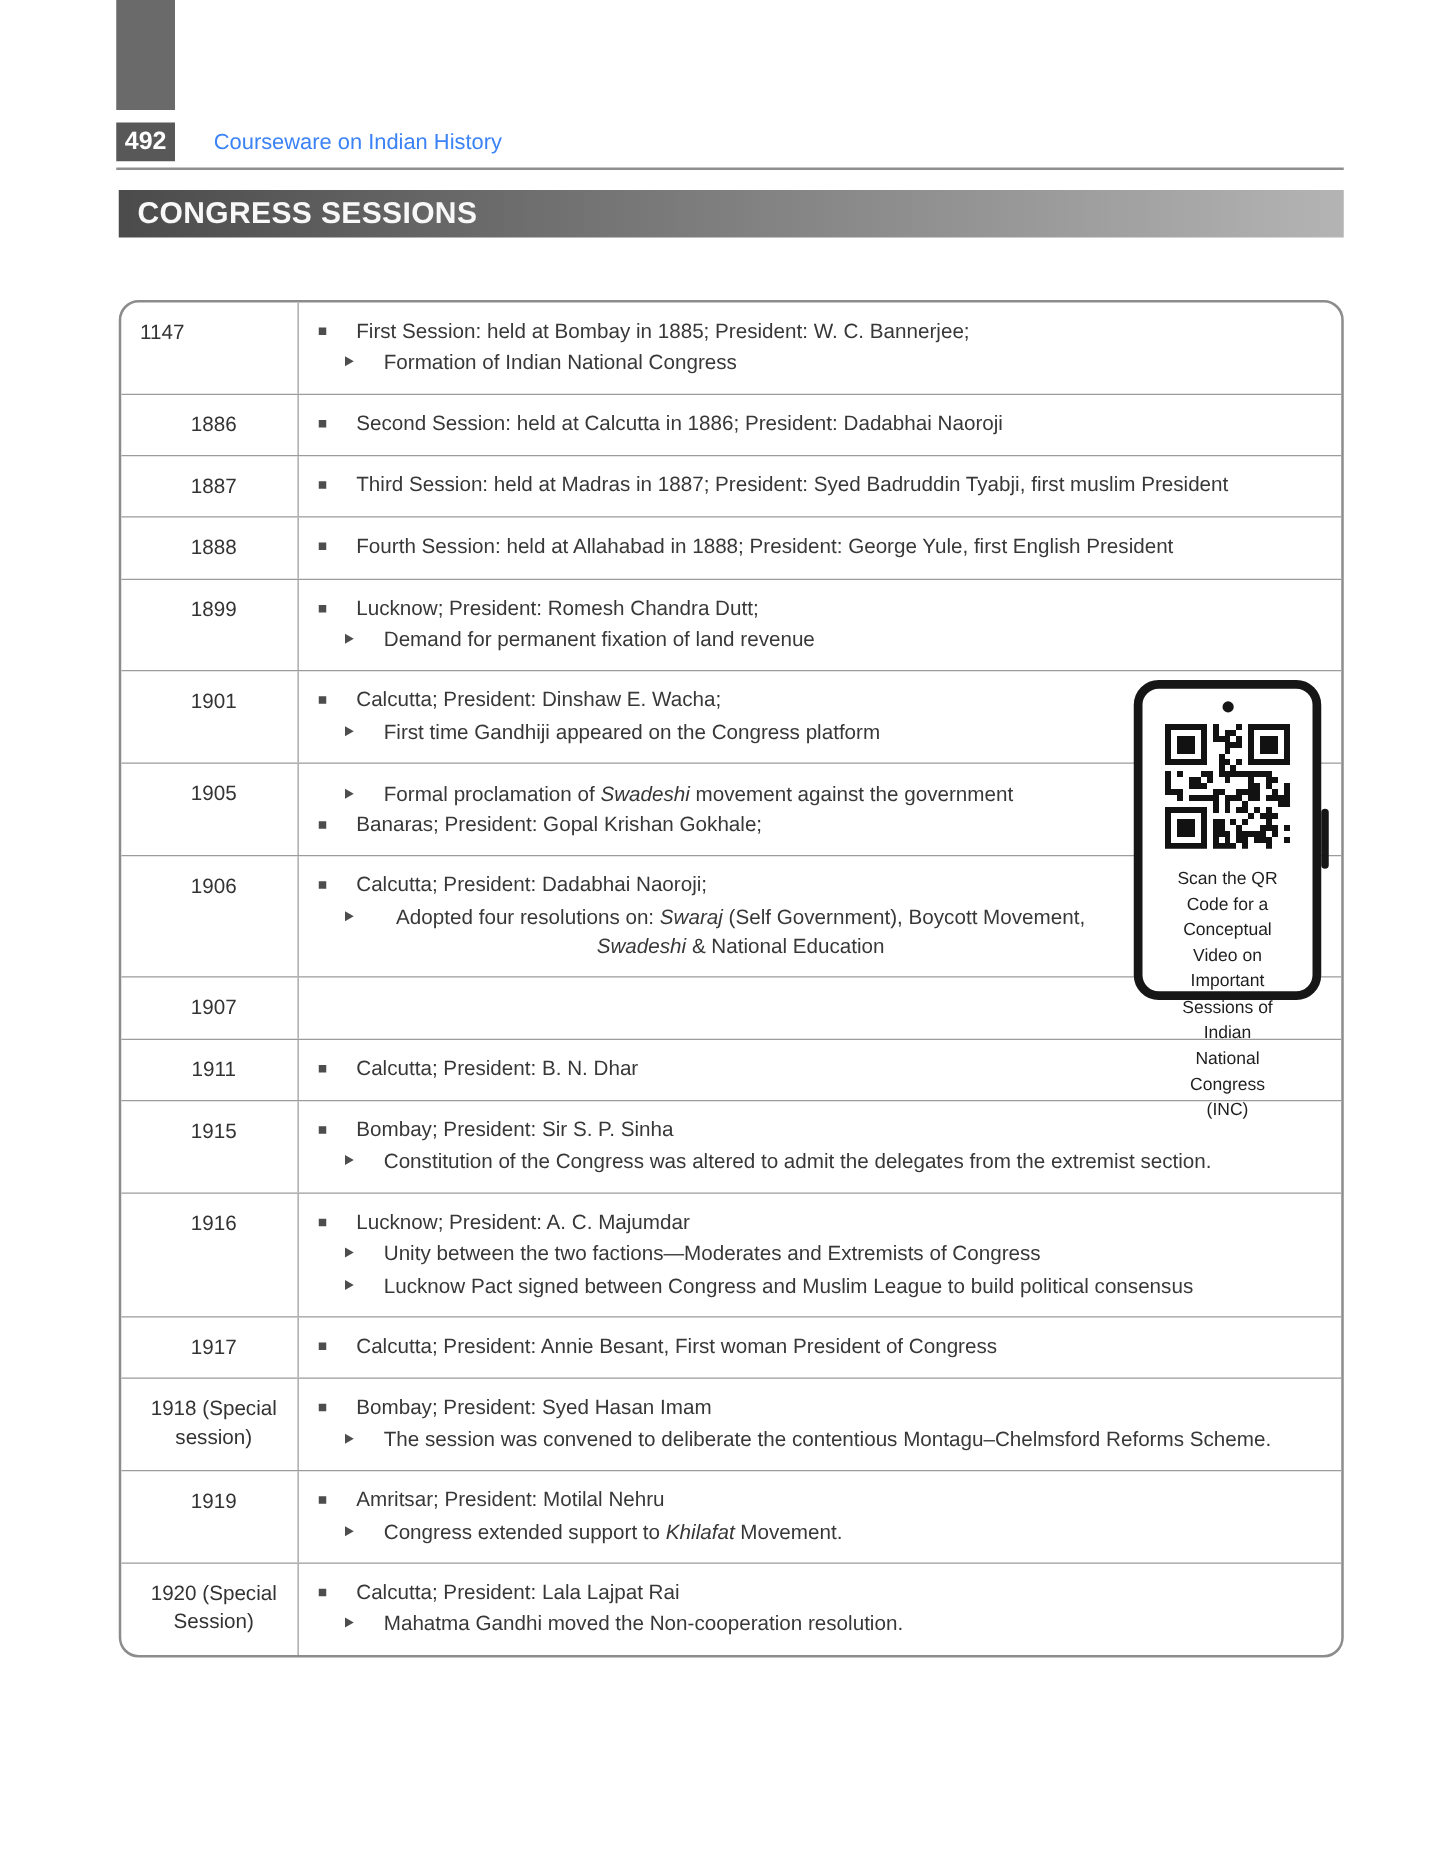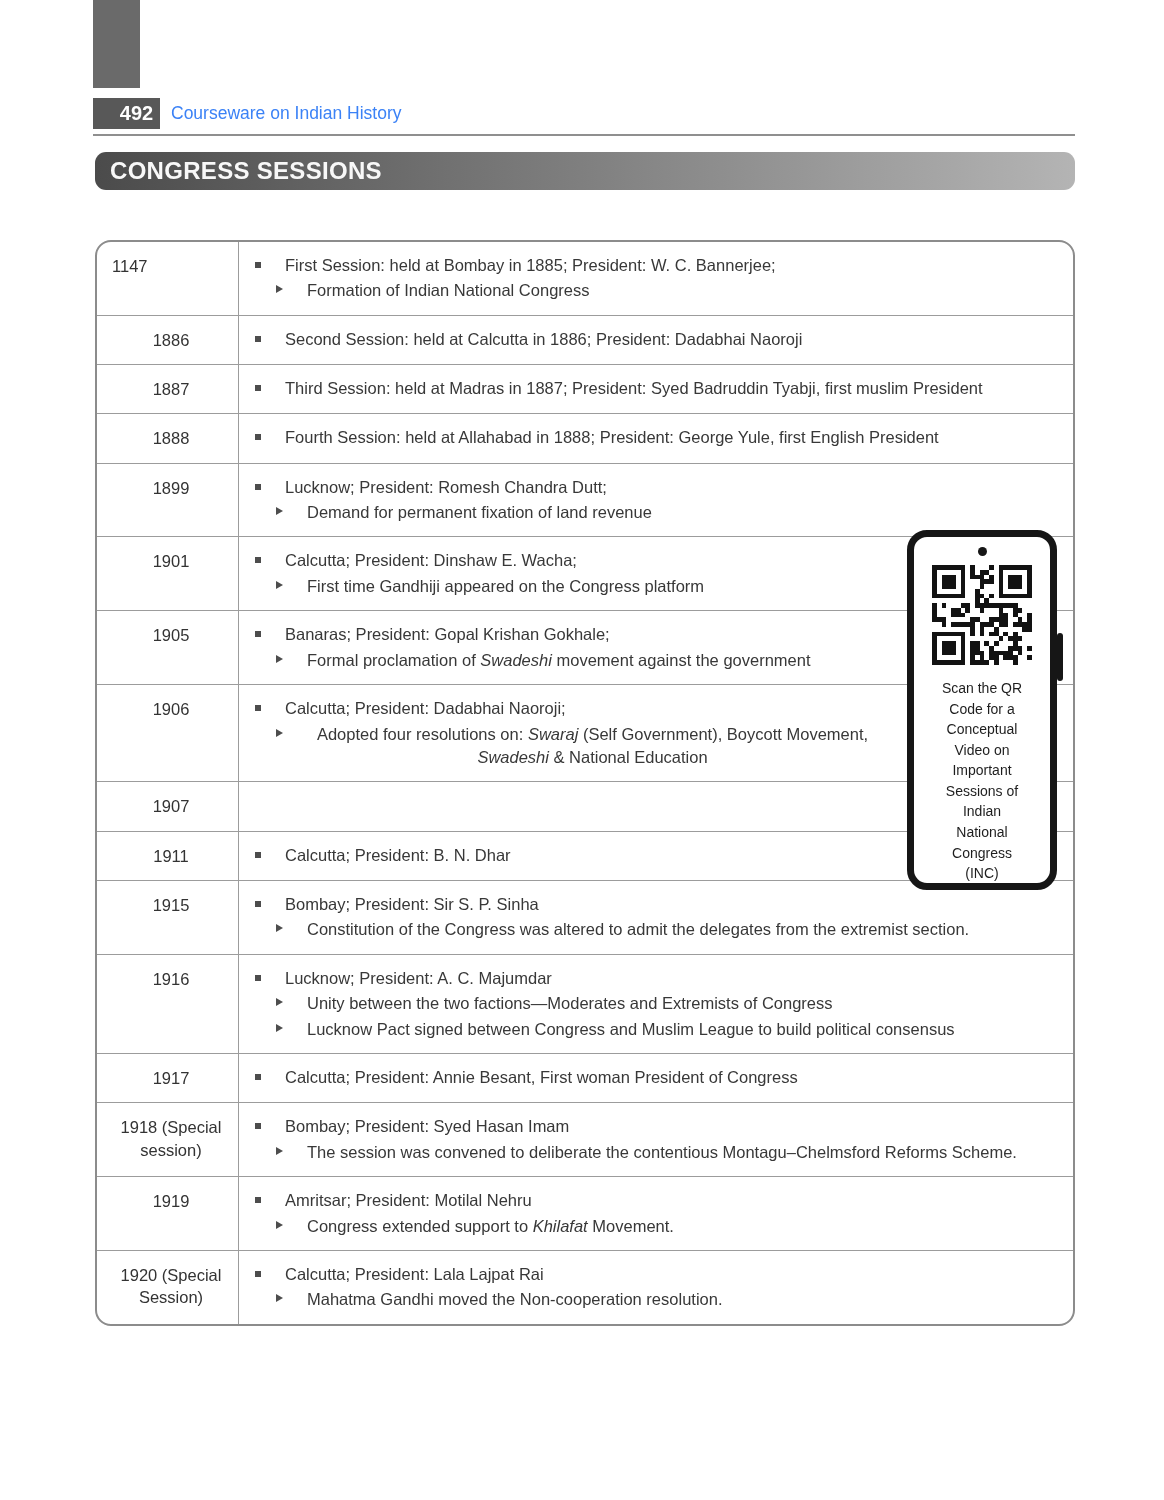--- a/index.html
+++ b/index.html
@@ -5,30 +5,29 @@
   html,body{margin:0;padding:0;background:#fff;}
   body{
     width:1164px;height:1500px;position:relative;
     font-family:"Liberation Sans", sans-serif;
     color:#383838;
   }
   
   .top-tab{position:absolute;left:93px;top:0;width:47px;height:88px;background:#6a6a6a;}
   .page-num{
     position:absolute;left:93px;top:98px;width:47px;height:31px;background:#585858;
-    color:#fff;font-weight:bold;font-size:20px;display:flex;align-items:center;justify-content:center;padding-left:20px;
+    color:#fff;font-weight:bold;font-size:20px;display:flex;align-items:center;justify-content:center;
   }
   .book-title{position:absolute;left:171px;top:103px;font-size:17.5px;color:#3b82f6;}
   .header-rule{position:absolute;left:93px;top:134px;width:982px;height:2px;background:#8f8f8f;}
   .title-bar{
     position:absolute;left:95px;top:152px;width:980px;height:38px;box-sizing:border-box;
     background:linear-gradient(to right, var(--title_start,#4b4b4b), var(--title_end,#b4b4b4));
     color:#f8f8f8;font-weight:bold;font-size:24px;line-height:38px;padding-left:15px;
     letter-spacing:.3px;
-    border-radius:11px;
   }
   
   .table-wrap{
     position:absolute;left:95px;top:240px;width:980px;box-sizing:border-box;
     border:2px solid var(--border,#8c8c8c);border-radius:16px;overflow:hidden;background:#fff;
   }
   .row{display:flex;}
   .row + .row{border-top:1.5px solid #9c9c9c;text-align:center;}
   .year-cell{
     flex:0 0 142px;box-sizing:border-box;border-right:1.5px solid #9c9c9c;
@@ -38,21 +37,21 @@
   .row.narrow .content-cell{padding-right:195px;}
   .line{display:flex;gap:24px;align-items:flex-start;}
   .sq-bullet{width:6px;height:6px;background:#4d4d4d;flex:0 0 auto;margin-top:8px;}
   .sub-line{margin-left:21px;margin-top:2px;}
   .tri-bullet{
     width:0;height:0;flex:0 0 auto;margin-top:6px;
     border-left:7px solid #4d4d4d;border-top:4.5px solid transparent;border-bottom:4.5px solid transparent;
   }
   
   .phone{
-    position:absolute;top:288px;right:16px;width:150px;height:360px;box-sizing:border-box;
+    position:absolute;top:302px;right:16px;width:150px;height:256px;box-sizing:border-box;
     border:7px solid #161616;border-radius:20px;background:#fff;padding:5px 9px;
   }
   .speaker{width:9px;height:9px;border-radius:50%;background:#161616;margin:5px auto 9px;}
   .qr-box{width:100px;height:100px;margin:0 auto;}
   .qr-box svg{width:100%;height:100%;display:block;}
   .caption{margin:13px auto 0;width:116px;font-size:14px;line-height:1.47;text-align:center;color:#1e1e1e;}
   .side-btn{position:absolute;right:-13px;top:96px;width:6px;height:48px;background:#161616;border-radius:3px;}
 </style>
 </head>
 <body>
@@ -135,27 +134,27 @@
           <div class="line sub-line">
             <span class="tri-bullet"></span>
             <span class="line-text">First time Gandhiji appeared on the Congress platform</span>
           </div>
         </div>
   </div>
 
   <div class="row narrow">
     <div class="year-cell">1905</div>
     <div class="content-cell">
+          <div class="line sub-line">
+            <span class="tri-bullet"></span>
+            <span class="line-text">Formal proclamation of <i>Swadeshi</i> movement against the government</span>
+          </div>
           <div class="line main-line">
             <span class="sq-bullet"></span>
             <span class="line-text">Banaras; President: Gopal Krishan Gokhale;</span>
-          </div>
-          <div class="line sub-line">
-            <span class="tri-bullet"></span>
-            <span class="line-text">Formal proclamation of <i>Swadeshi</i> movement against the government</span>
           </div>
         </div>
   </div>
 
   <div class="row narrow">
     <div class="year-cell">1906</div>
     <div class="content-cell">
           <div class="line main-line">
             <span class="sq-bullet"></span>
             <span class="line-text">Calcutta; President: Dadabhai Naoroji;</span>

